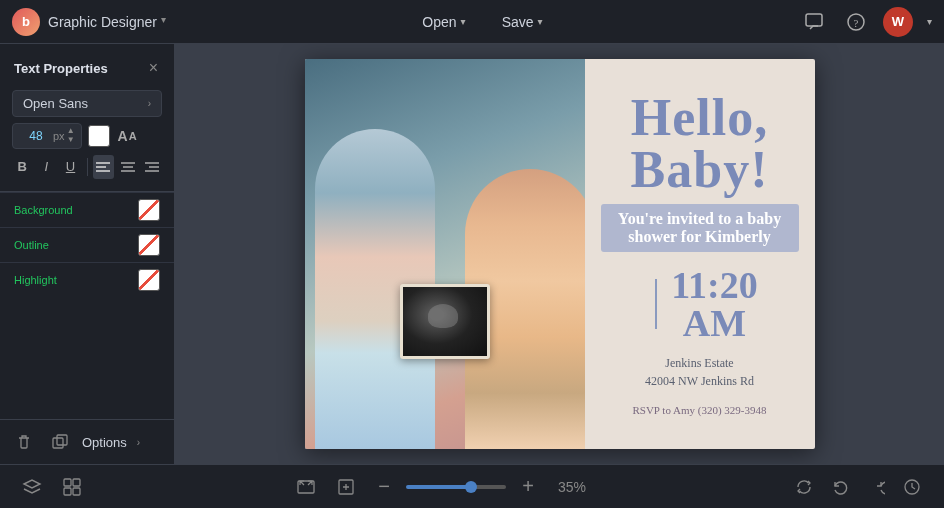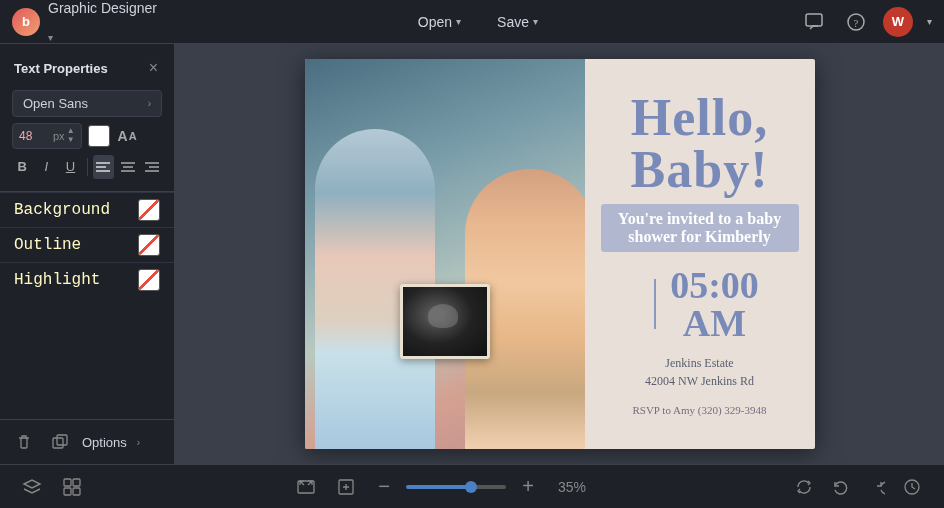--- a/index.html
+++ b/index.html
@@ -29,23 +29,22 @@
       border-radius: 50%;
       background: linear-gradient(135deg, #e05a5a, #f0a070);
       display: flex; align-items: center; justify-content: center;
       font-size: 13px; font-weight: bold; color: white;
       flex-shrink: 0;
     }
     .topbar-appname {
       color: #cdd2dc;
       font-size: 14px;
       margin-left: 8px;
-      display: flex; gap: 16px;
-      cursor: pointer;
-      flex-direction: column;
+      display: flex; gap: 4px;
+      cursor: pointer;
     }
     .topbar-appname .chevron { font-size: 10px; color: #888; }
     .topbar-center {
       flex: 1;
       display: flex;
       align-items: center;
       justify-content: center;
       gap: 8px;
     }
     .topbar-btn {
@@ -145,21 +144,21 @@
       gap: 6px;
       margin: 0 6px 6px;
     }
     .size-input-wrap {
       display: flex; align-items: center;
       background: #2b2f38; border: 1px solid #3a3f4a; border-radius: 4px;
       padding: 3px 6px;
     }
     .size-input {
       width: 34px; background: transparent; border: none;
-      color: #fca5a5; font-size: 12px; text-align: left; outline: none;
+      color: #7dd3fc; font-size: 12px; text-align: center; outline: none;
     }
     .size-unit { font-size: 11px; color: #888; }
     .size-arrows { display: flex; flex-direction: column; margin-left: 2px; }
     .size-arrow { font-size: 8px; color: #888; cursor: pointer; line-height: 1.1; }
     .color-swatch {
       width: 22px; height: 22px;
       background: white;
       border-radius: 3px;
       cursor: pointer;
       border: 1px solid #555;
@@ -188,21 +187,21 @@
     .fmt-divider { width: 1px; height: 18px; background: #3a3f4a; margin: 0 2px; }
 
     
     .prop-row {
       display: flex;
       align-items: center;
       justify-content: space-between;
       padding: 6px 14px;
       border-top: 1px solid #2f3440;
     }
-    .prop-label { font-size: 16px; color: #fef9c3; font-family: Liberation Mono, monospace; }
+    .prop-label { font-size: 11px; color: #22c55e; }
     .prop-swatch {
       width: 22px; height: 22px;
       border-radius: 3px;
       cursor: pointer;
       border: 1px solid #555;
       position: relative;
       background: white;
       overflow: hidden;
     }
     .prop-swatch-slash {
@@ -586,21 +585,21 @@
         <div class="hello-baby">
           <div>Hello,</div>
           <div>Baby!</div>
         </div>
         <div class="invite-text-wrap">
           <div class="invite-text">You're invited to a baby shower for Kimberly</div>
         </div>
         <div class="date-time-row">
           <div class="divider-v"></div>
           <div class="time-block">
-            <div class="time-text">05:00</div>
+            <div class="time-text">11:20</div>
             <div class="time-text">AM</div>
           </div>
         </div>
         <div class="address-block">
           <div class="address-text">Jenkins Estate</div>
           <div class="address-text">42004 NW Jenkins Rd</div>
         </div>
         <div class="rsvp-text">RSVP to Amy (320) 329-3948</div>
       </div>
     </div>

